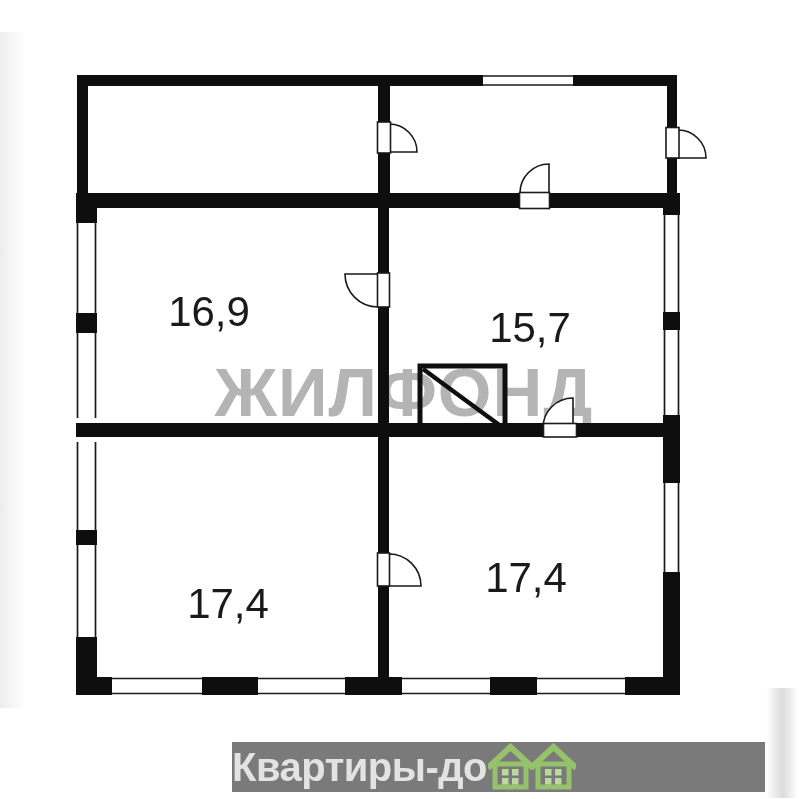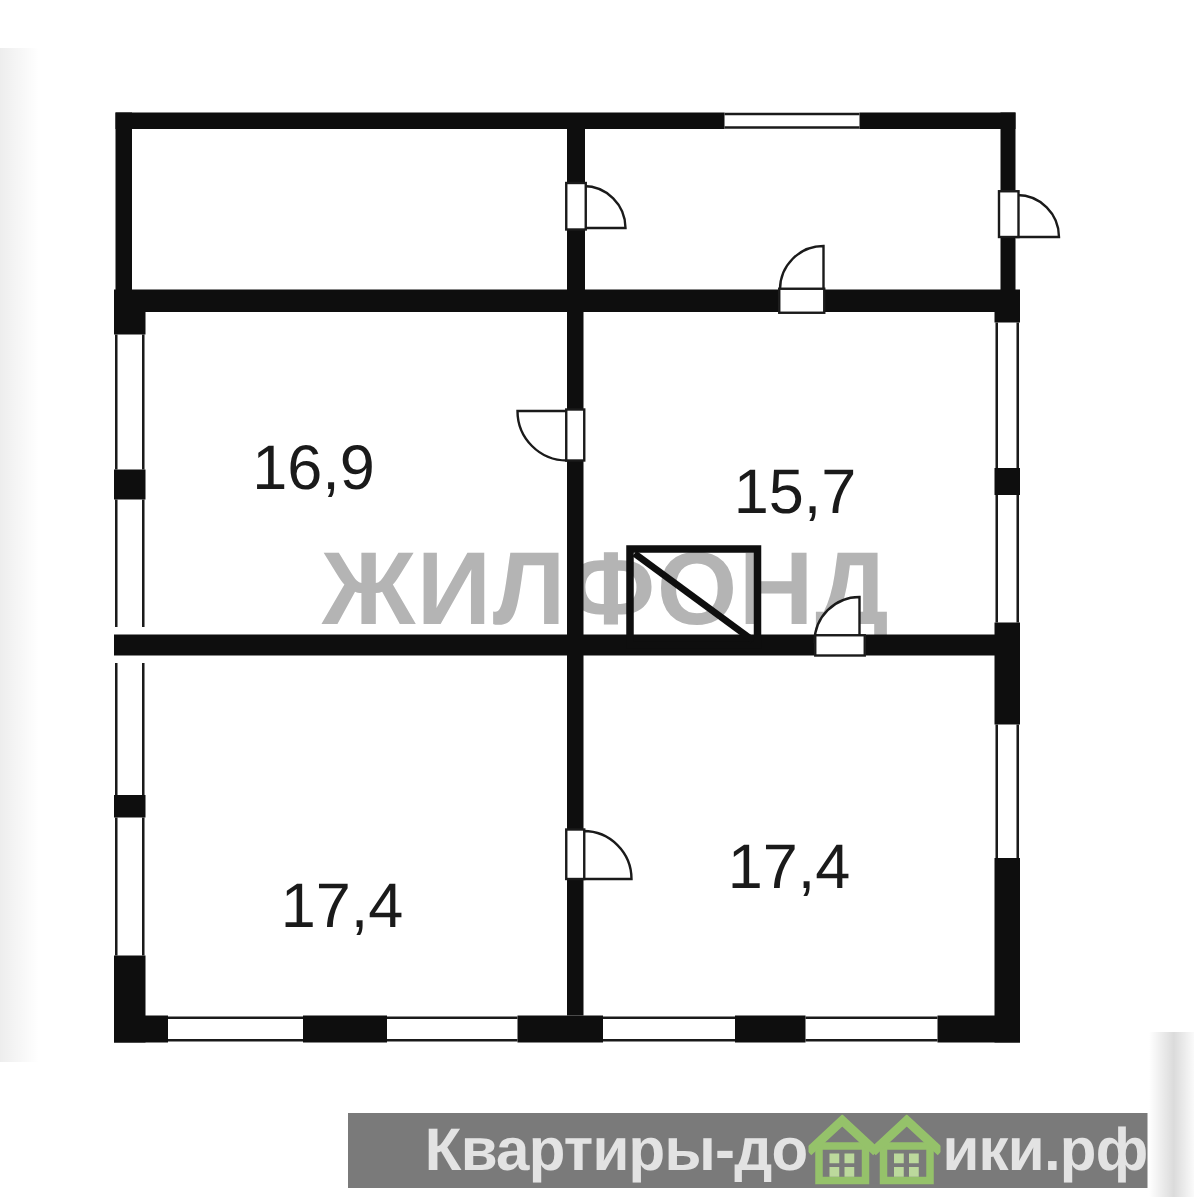--- a/index.html
+++ b/index.html
@@ -14,21 +14,21 @@
     pointer-events:none;
   }
   .shadow-right{
     position:absolute;left:766px;top:688px;width:30px;height:110px;
     background:linear-gradient(to right, rgba(0,0,0,0.0), rgba(0,0,0,0.14) 55%, rgba(0,0,0,0.02));
     pointer-events:none;
   }
   .brand-bar{
     position:absolute;left:232px;top:742px;width:533px;height:50px;
     background:#7a7a7a;
-    display:flex;align-items:center;justify-content:flex-end;
+    display:flex;align-items:center;justify-content:flex-start;
     white-space:nowrap;
   }
   .brand-text{
     color:#e3e3e3;font-weight:bold;font-size:40px;letter-spacing:-0.5px;
     line-height:50px;
   }
   .houses{display:block;margin:0 1px;}
   svg text{user-select:none;}
 </style>
 </head>
@@ -161,19 +161,18 @@
         <rect x="50" y="21" width="31" height="23" stroke-width="5"></rect>
         <path d="M45,23 L65.5,4 L86,23" stroke-width="6" stroke-linecap="square"></path>
       </g>
       <g fill="#bcd99c" stroke="none">
         <rect x="57" y="26" width="6.5" height="6.5"></rect>
           <rect x="67" y="26" width="6.5" height="6.5"></rect>
         <rect x="57" y="35" width="6.5" height="6.5"></rect>
           <rect x="67" y="35" width="6.5" height="6.5"></rect>
       </g>
     </svg>
-    <span class="brand-text">ики.рф</span>
   </div>
 
   <div class="shadow-left"></div>
   <div class="shadow-right"></div>
 
 </div>
 
 </body></html>

